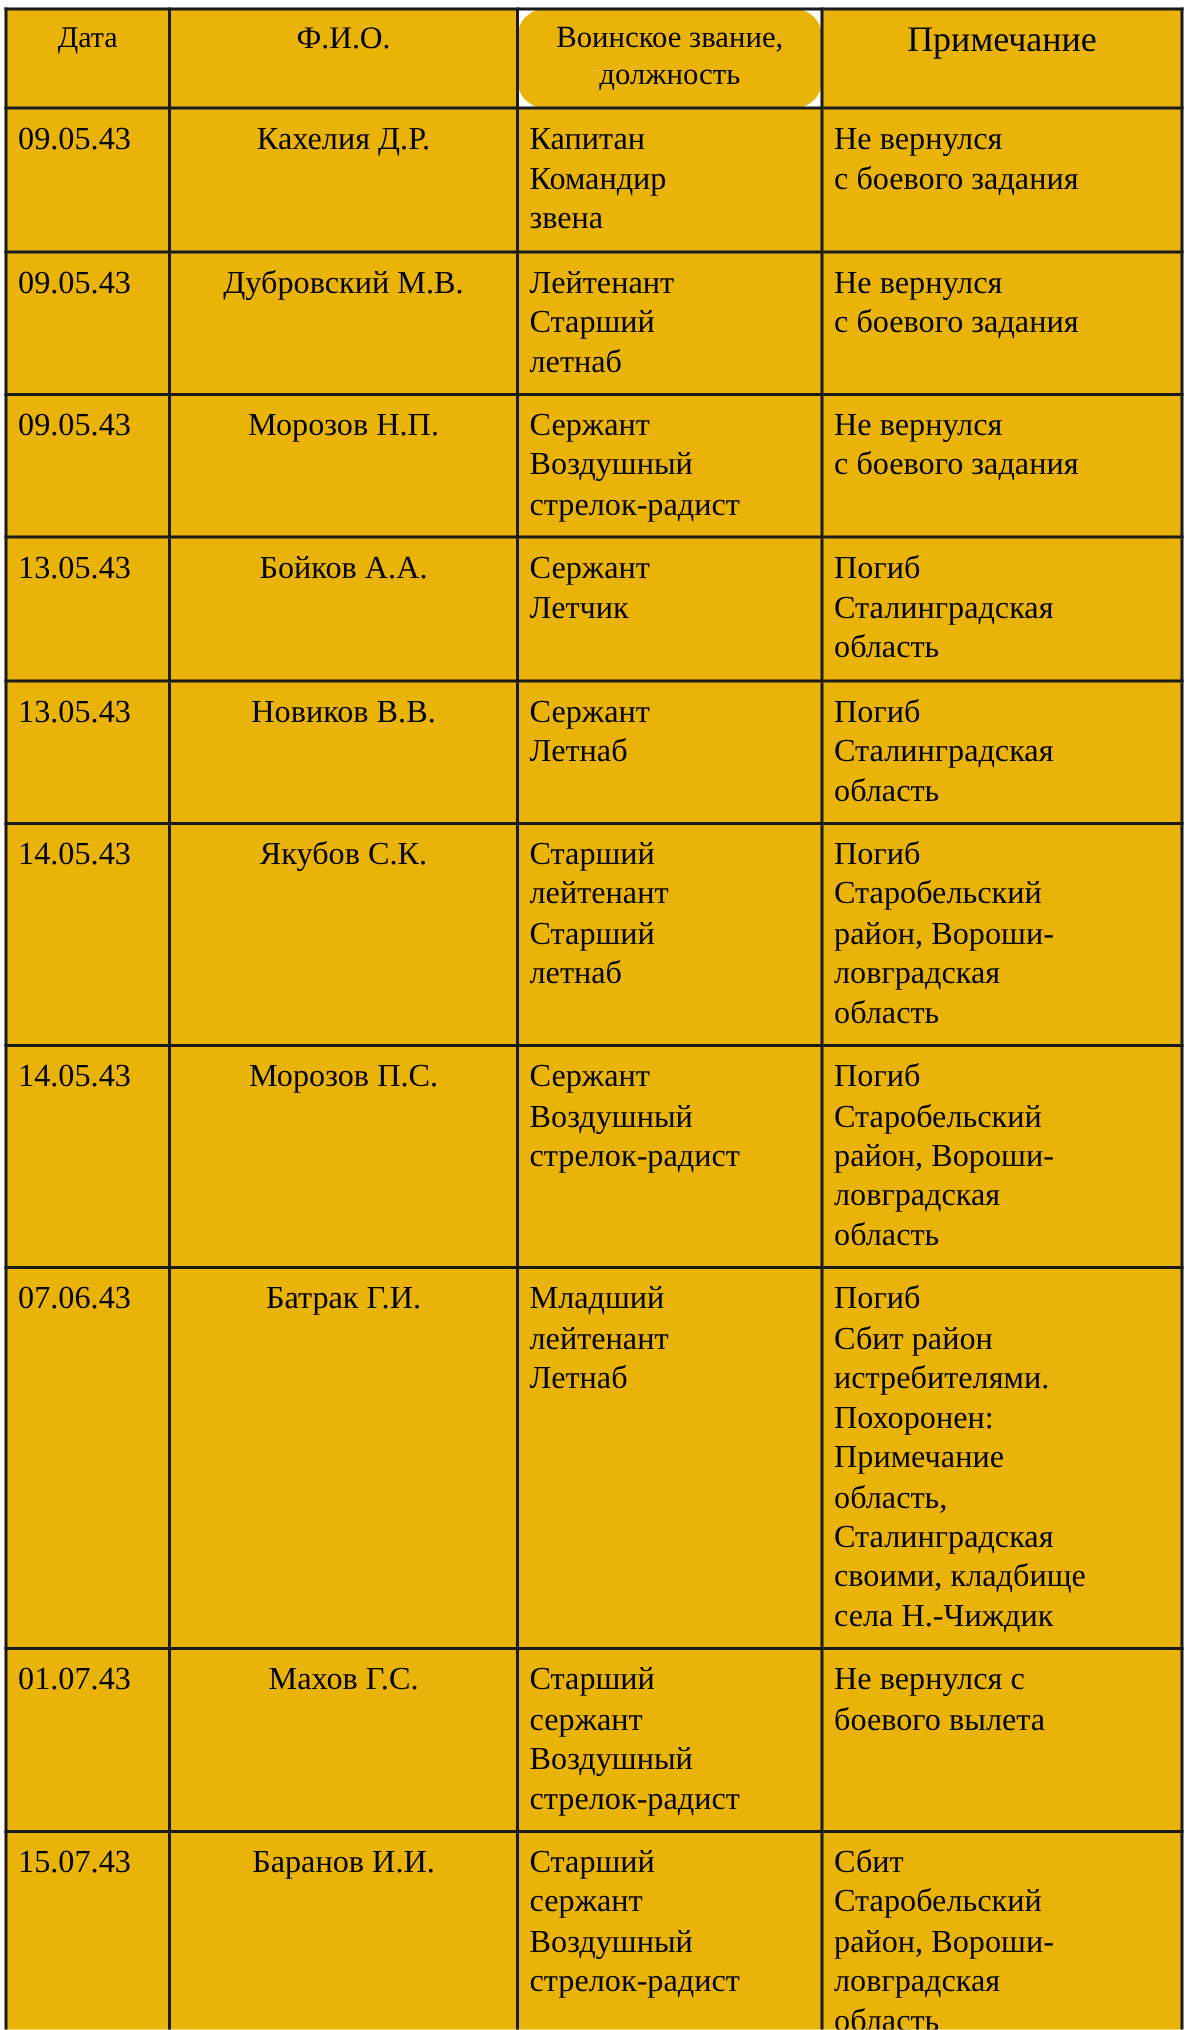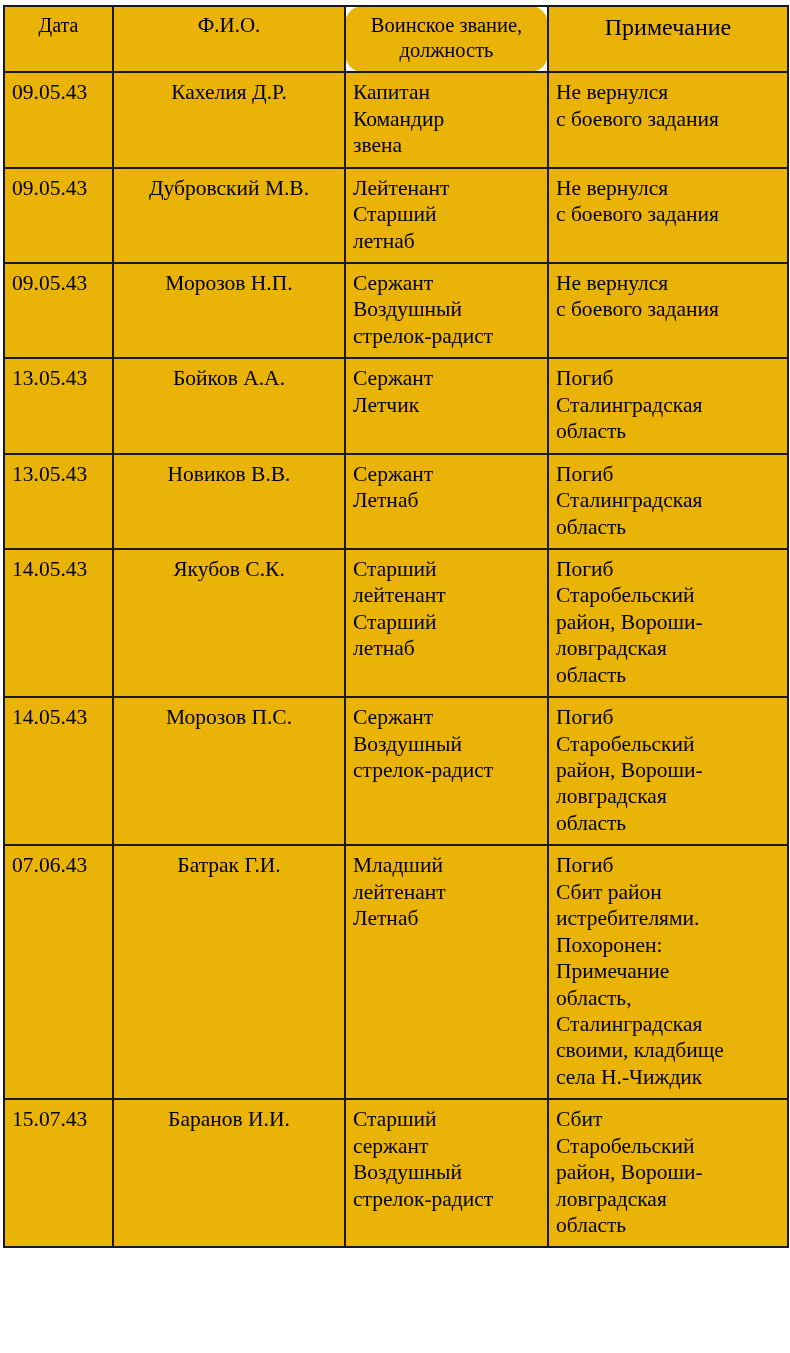--- a/index.html
+++ b/index.html
@@ -260,20 +260,38 @@
               <span class="ln">Похоронен:</span>
               <span class="ln">Примечание</span>
               <span class="ln">область,</span>
               <span class="ln">Сталинградская</span>
               <span class="ln">своими, кладбище</span>
               <span class="ln">села Н.-Чиждик</span>
             </span>
           </td>
         </tr>
         <tr>
+          <td class="cell-date">01.07.43</td>
+          <td class="cell-name">Махов Г.С.</td>
+          <td class="cell-rank">
+            <span class="lines">
+              <span class="ln">Старший</span>
+              <span class="ln">сержант</span>
+              <span class="ln">Воздушный</span>
+              <span class="ln">стрелок-радист</span>
+            </span>
+          </td>
+          <td class="cell-remark">
+            <span class="lines">
+              <span class="ln">Не вернулся с</span>
+              <span class="ln">боевого вылета</span>
+            </span>
+          </td>
+        </tr>
+        <tr>
           <td class="cell-date">15.07.43</td>
           <td class="cell-name">Баранов И.И.</td>
           <td class="cell-rank">
             <span class="lines">
               <span class="ln">Старший</span>
               <span class="ln">сержант</span>
               <span class="ln">Воздушный</span>
               <span class="ln">стрелок-радист</span>
             </span>
           </td>

